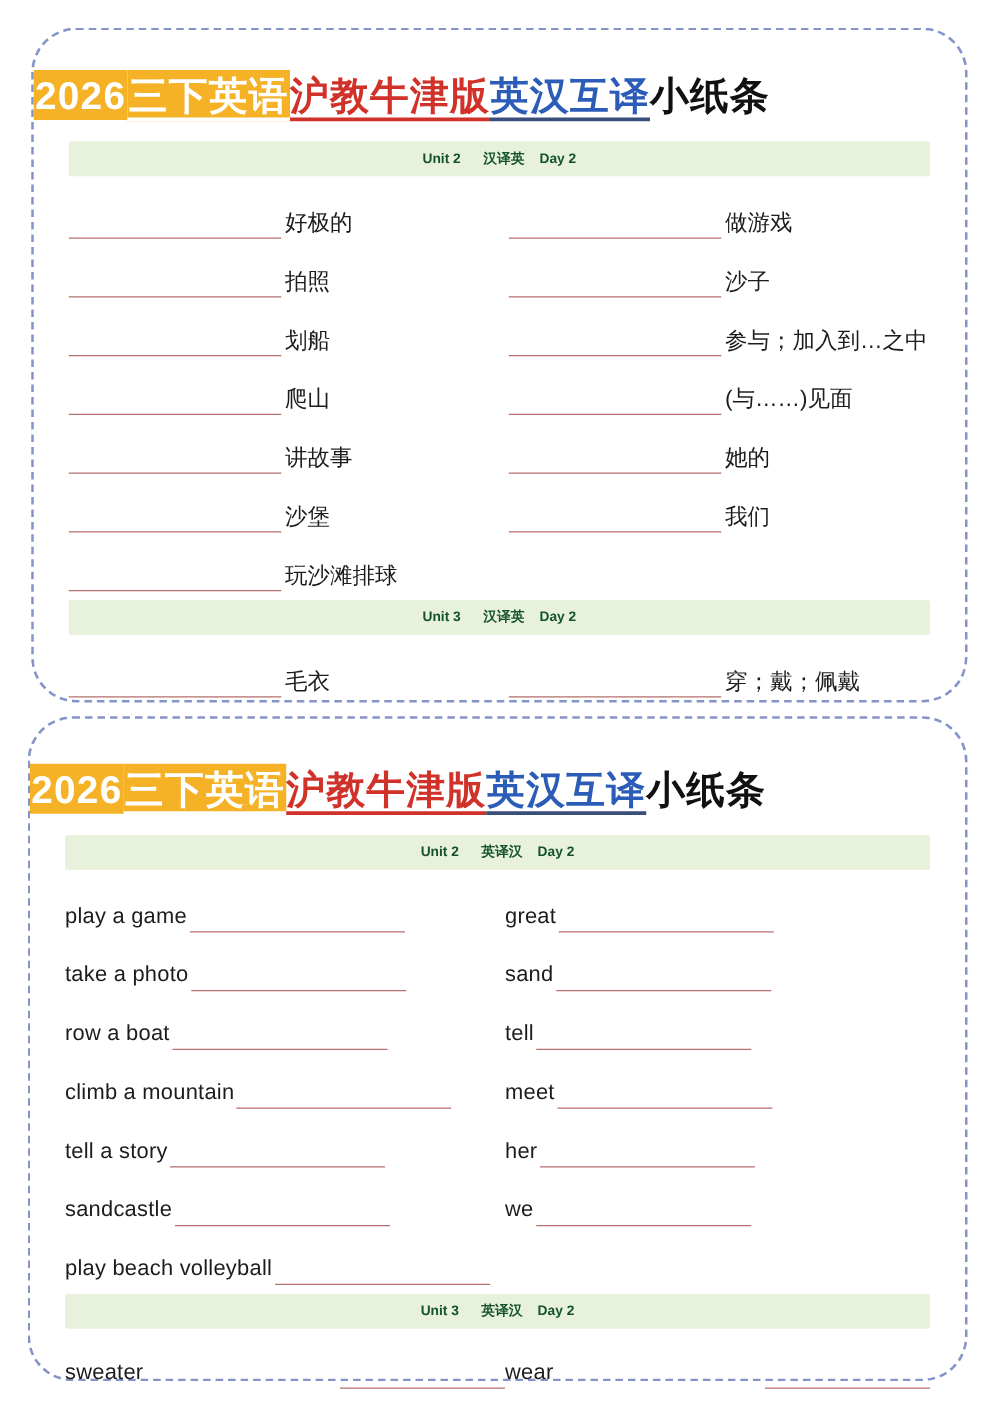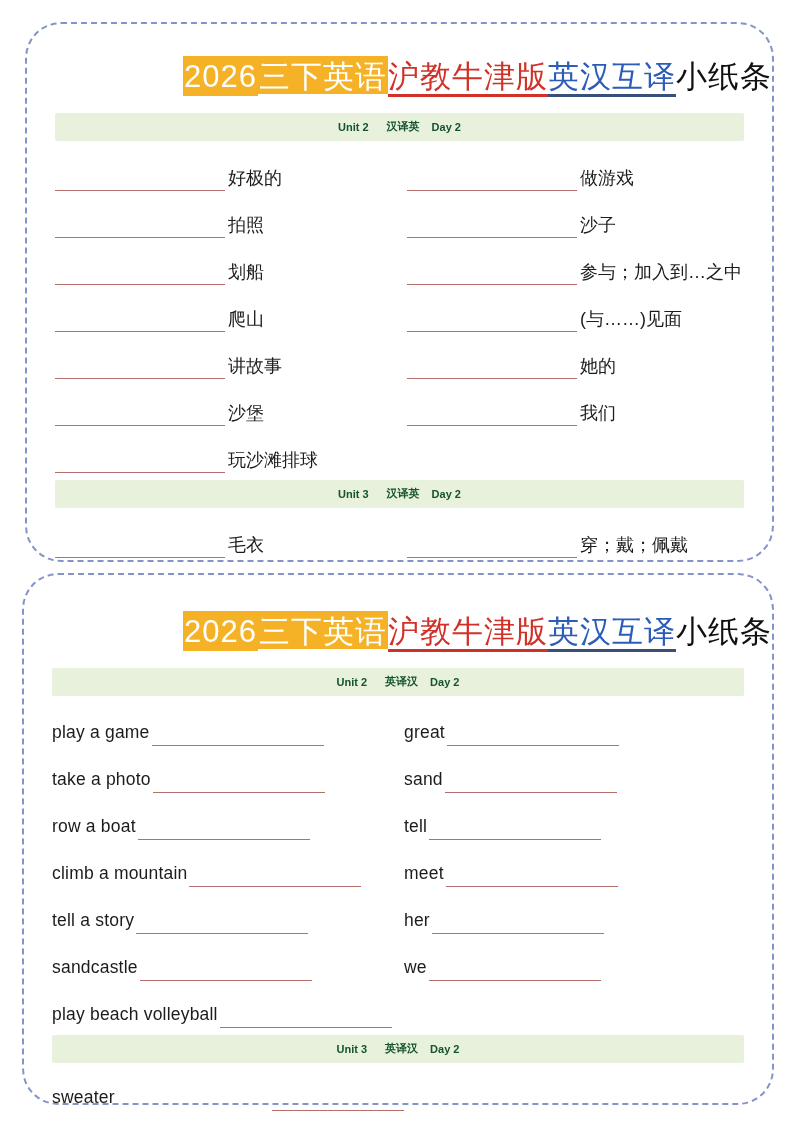--- a/index.html
+++ b/index.html
@@ -9,21 +9,21 @@
   }
   .panel{
     position:absolute;box-sizing:border-box;
     border:2px dashed var(--border,#8494C8);border-radius:36px;background:#fff;
   }
   .panel.p1{left:25px;top:22px;width:749px;height:540px;}
   .panel.p2{left:22px;top:573px;width:752px;height:532px;}
   .p1{padding-top:34px;}
   .p2{padding-top:38px;}
   .title{
-    margin:0;text-align:right;font-size:31px;font-weight:normal;letter-spacing:1px;
+    margin:0;text-align:left;font-size:31px;font-weight:bold;letter-spacing:1px;
     line-height:1.25;white-space:nowrap;
   }
   .t-hl{background:var(--hl,#F5B226);color:#ffffff;padding:3px 1px 2px;}
   .t-hlu{border-bottom:3px solid #ffffff;padding-bottom:0;}
   .t-red{color:var(--red,#D03128);border-bottom:3px solid var(--red,#D03128);}
   .t-blue{color:var(--blue,#2B5CB8);border-bottom:3px solid #3A4E7A;}
   .t-tail{color:#111111;}
   .band{
     margin:16px 28px 0;height:28px;border-radius:2px;
     background:var(--band,#E8F1DB);
@@ -211,17 +211,21 @@
       <div class="band">
         <span class="b-unit">Unit 3</span>
         <span class="b-mode">英译汉</span>
         <span class="b-day">Day 2</span>
       </div>
       <div class="grid sec-grid sec-grid-1">
         <div class="cell">
           <span class="word">sweater</span>
           <span class="blank"></span>
         </div>
+        <div class="cell">
+          <span class="word">wear</span>
+          <span class="blank"></span>
+        </div>
         <div class="cell"></div>
         <div class="cell"></div>
       </div>
     </div>
 </section>
 
 </body></html>

